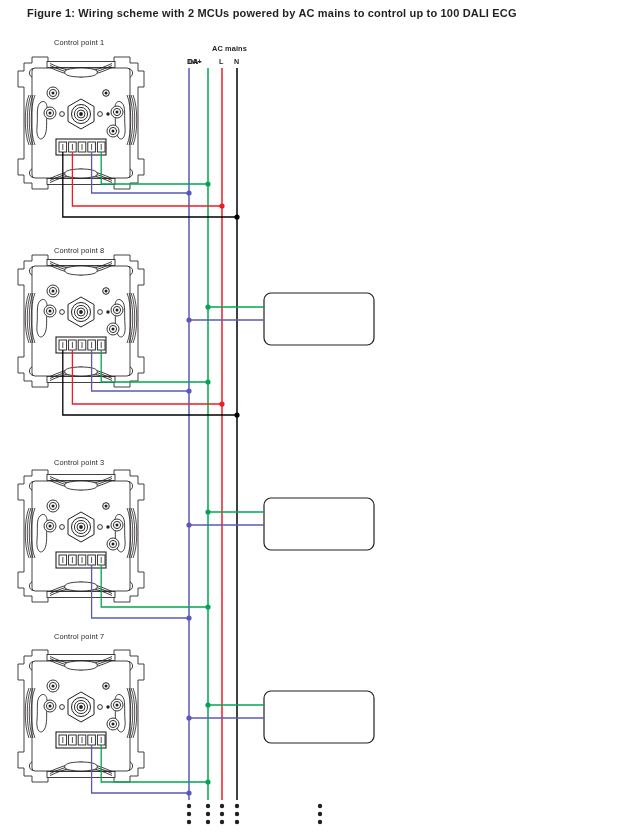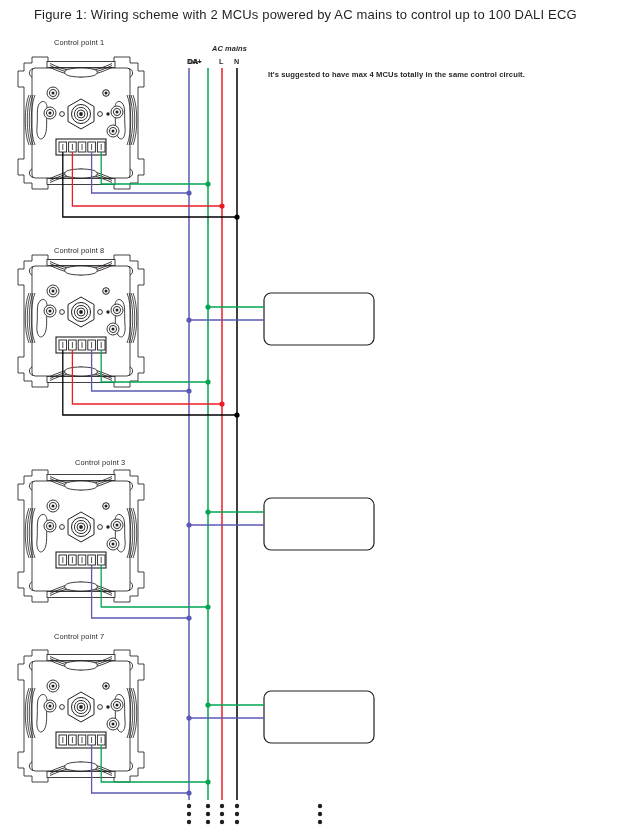--- a/index.html
+++ b/index.html
@@ -2,22 +2,22 @@
 <html><head>
 <meta charset="utf-8">
 <style>
   html,body{margin:0;padding:0;background:#ffffff;}
   body{
     width:619px;height:837px;position:relative;overflow:hidden;
     font-family:"Liberation Sans", sans-serif;
     color:#231f20;
   }
   #figure-title{
-    position:absolute;left:34px;top:7px;
-    font-size:13px;font-weight:normal;letter-spacing:.18px;
+    position:absolute;left:27px;top:7px;
+    font-size:11px;font-weight:bold;letter-spacing:.18px;
     white-space:nowrap;color:#231f20;
   }
   #notes{
     position:absolute;left:268px;top:70px;width:330px;
     font-size:7.6px;font-weight:bold;line-height:1.33;
     letter-spacing:.1px;color:#231f20;
   }
   #notes .note{margin:0 0 9px 0;}
   #notes .note:last-child{margin-bottom:0;}
   #notes .sub{margin:0;}
@@ -43,33 +43,32 @@
   }
   svg{position:absolute;left:0;top:0;overflow:visible;}
   #canvas{position:absolute;left:0;top:0;width:619px;height:837px;}
 </style>
 </head>
 <body>
 
 <div id="figure-title">Figure 1: Wiring scheme with 2 MCUs powered by AC mains to control up to 100 DALI ECG</div>
 
 <div id="notes">
-  <p class="sub">It's suggested to have max 4 MCUs totally in the same control circuit.</p>
 </div>
 
-<div id="acmains-label" style="left:212px;top:44px;font-style:italic;">AC mains</div>
+<div id="acmains-label" style="left:212px;top:44px;">AC mains</div>
 
 <div class="bus-label" style="left:188px;top:57px;">DA-</div>
 <div class="bus-label" style="left:187px;top:57px;">DA+</div>
 <div class="bus-label" style="left:219px;top:57px;">L</div>
 <div class="bus-label" style="left:234px;top:57px;">N</div>
 
 <div class="cp-label" style="left:54px;top:38px;">Control point 1</div>
 <div class="cp-label" style="left:54px;top:246px;">Control point 8</div>
-<div class="cp-label" style="left:54px;top:458px;margin-left:21px;">Control point 3</div>
+<div class="cp-label" style="left:54px;top:458px;">Control point 3</div>
 <div class="cp-label" style="left:54px;top:632px;">Control point 7</div>
 
 <div class="dali-label" style="left:285px;top:313px;">DALI DT6 Device</div>
 <div class="da-term" style="left:266px;top:303px;">DA</div>
 <div class="da-term" style="left:266px;top:315px;">DA</div>
 
 <div class="dali-label" style="left:285px;top:518px;">DALI DT6 Device</div>
 <div class="da-term" style="left:266px;top:508px;">DA</div>
 <div class="da-term" style="left:266px;top:520px;">DA</div>
 

